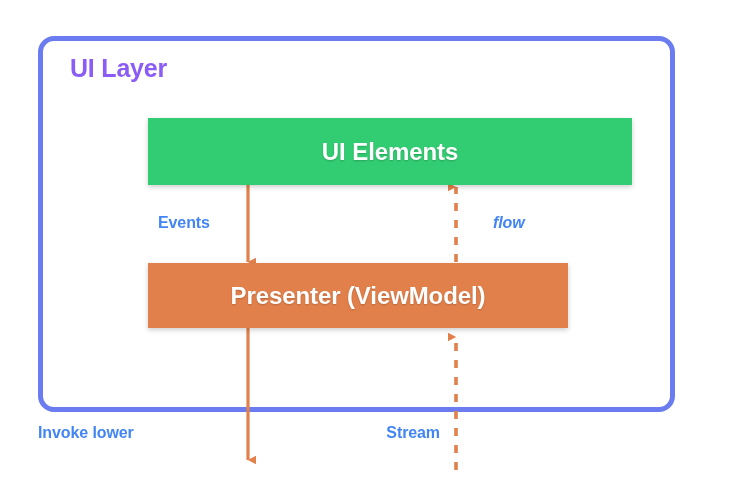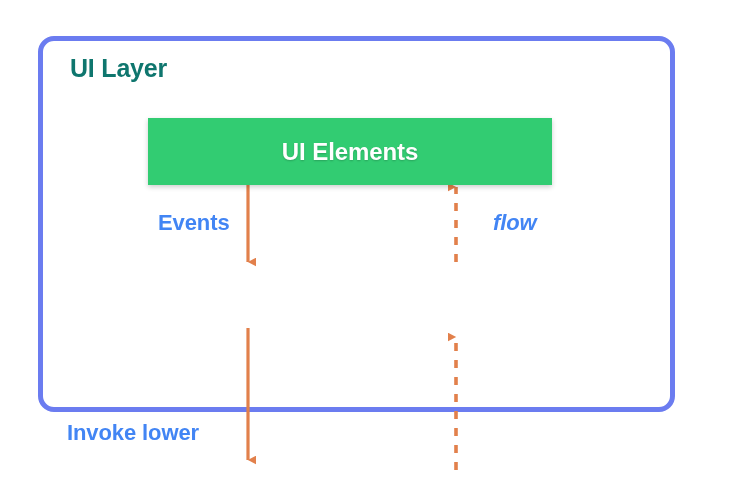--- a/index.html
+++ b/index.html
@@ -38,21 +38,21 @@
     background: transparent;
   }
 
   
   .layer-title {
     position: absolute;
     left: 70px;
     top: 54px;
     font-size: 25px;
     font-weight: bold;
-    color: #0f766e;
+    color: #8b5cf6;
     letter-spacing: -0.2px;
     white-space: nowrap;
   }
 
   
   .node {
     position: absolute;
     box-sizing: border-box;
     display: flex;
     align-items: center;
@@ -61,48 +61,48 @@
     font-size: 24px;
     font-weight: bold;
     letter-spacing: -0.1px;
     text-shadow: 0 1px 2px rgba(0,0,0,0.20);
     box-shadow: 0 2px 5px rgba(0,0,0,0.20);
     white-space: nowrap;
   }
   .node-ui-elements {
     left: 148px;
     top: 118px;
-    width: 404px;
+    width: 484px;
     height: 67px;
     background: #32cc72;
   }
   .node-presenter {
     left: 148px;
     top: 263px;
     width: 420px;
     height: 65px;
     background: #e2804b;
   }
 
   
   .edge-label {
     position: absolute;
     color: #4285f4;
-    font-size: 22px;
+    font-size: 16px;
     font-weight: bold;
     letter-spacing: -0.1px;
     white-space: nowrap;
     line-height: 22px;
   }
   .label-events  { left: 158px; top: 212px; }
   .label-flow    { left: 493px; top: 212px; font-style: italic; }
   .label-invoke  {
     left: 38px; top: 422px;
     width: 190px;
-    text-align: center;
+    text-align: left;
   }
   .label-data    {
     left: 320px; top: 422px;
     width: 120px;
     text-align: right;
   }
 </style>
 </head>
 <body>
 
@@ -128,25 +128,29 @@
 
     <line x1="456" y1="470" x2="456" y2="337" stroke="#e2804b" stroke-width="3.6" stroke-dasharray="8 9" marker-end="url(#arrow-up)"></line>
   </svg>
 
   <div class="layer-title">UI Layer</div>
 
   <div class="node node-ui-elements">
     <span>UI Elements</span>
   </div>
 
+  <div class="node node-presenter">
+    <span>Presenter (ViewModel)</span>
+  </div>
 
   <div class="edge-label label-events">Events</div>
 
   <div class="edge-label label-flow">flow</div>
 
   <div class="edge-label label-invoke">
     <div>Invoke lower</div>
   </div>
 
   <div class="edge-label label-data">
+    <div>Stream</div>
   </div>
 
 </div>
 
 </body></html>

